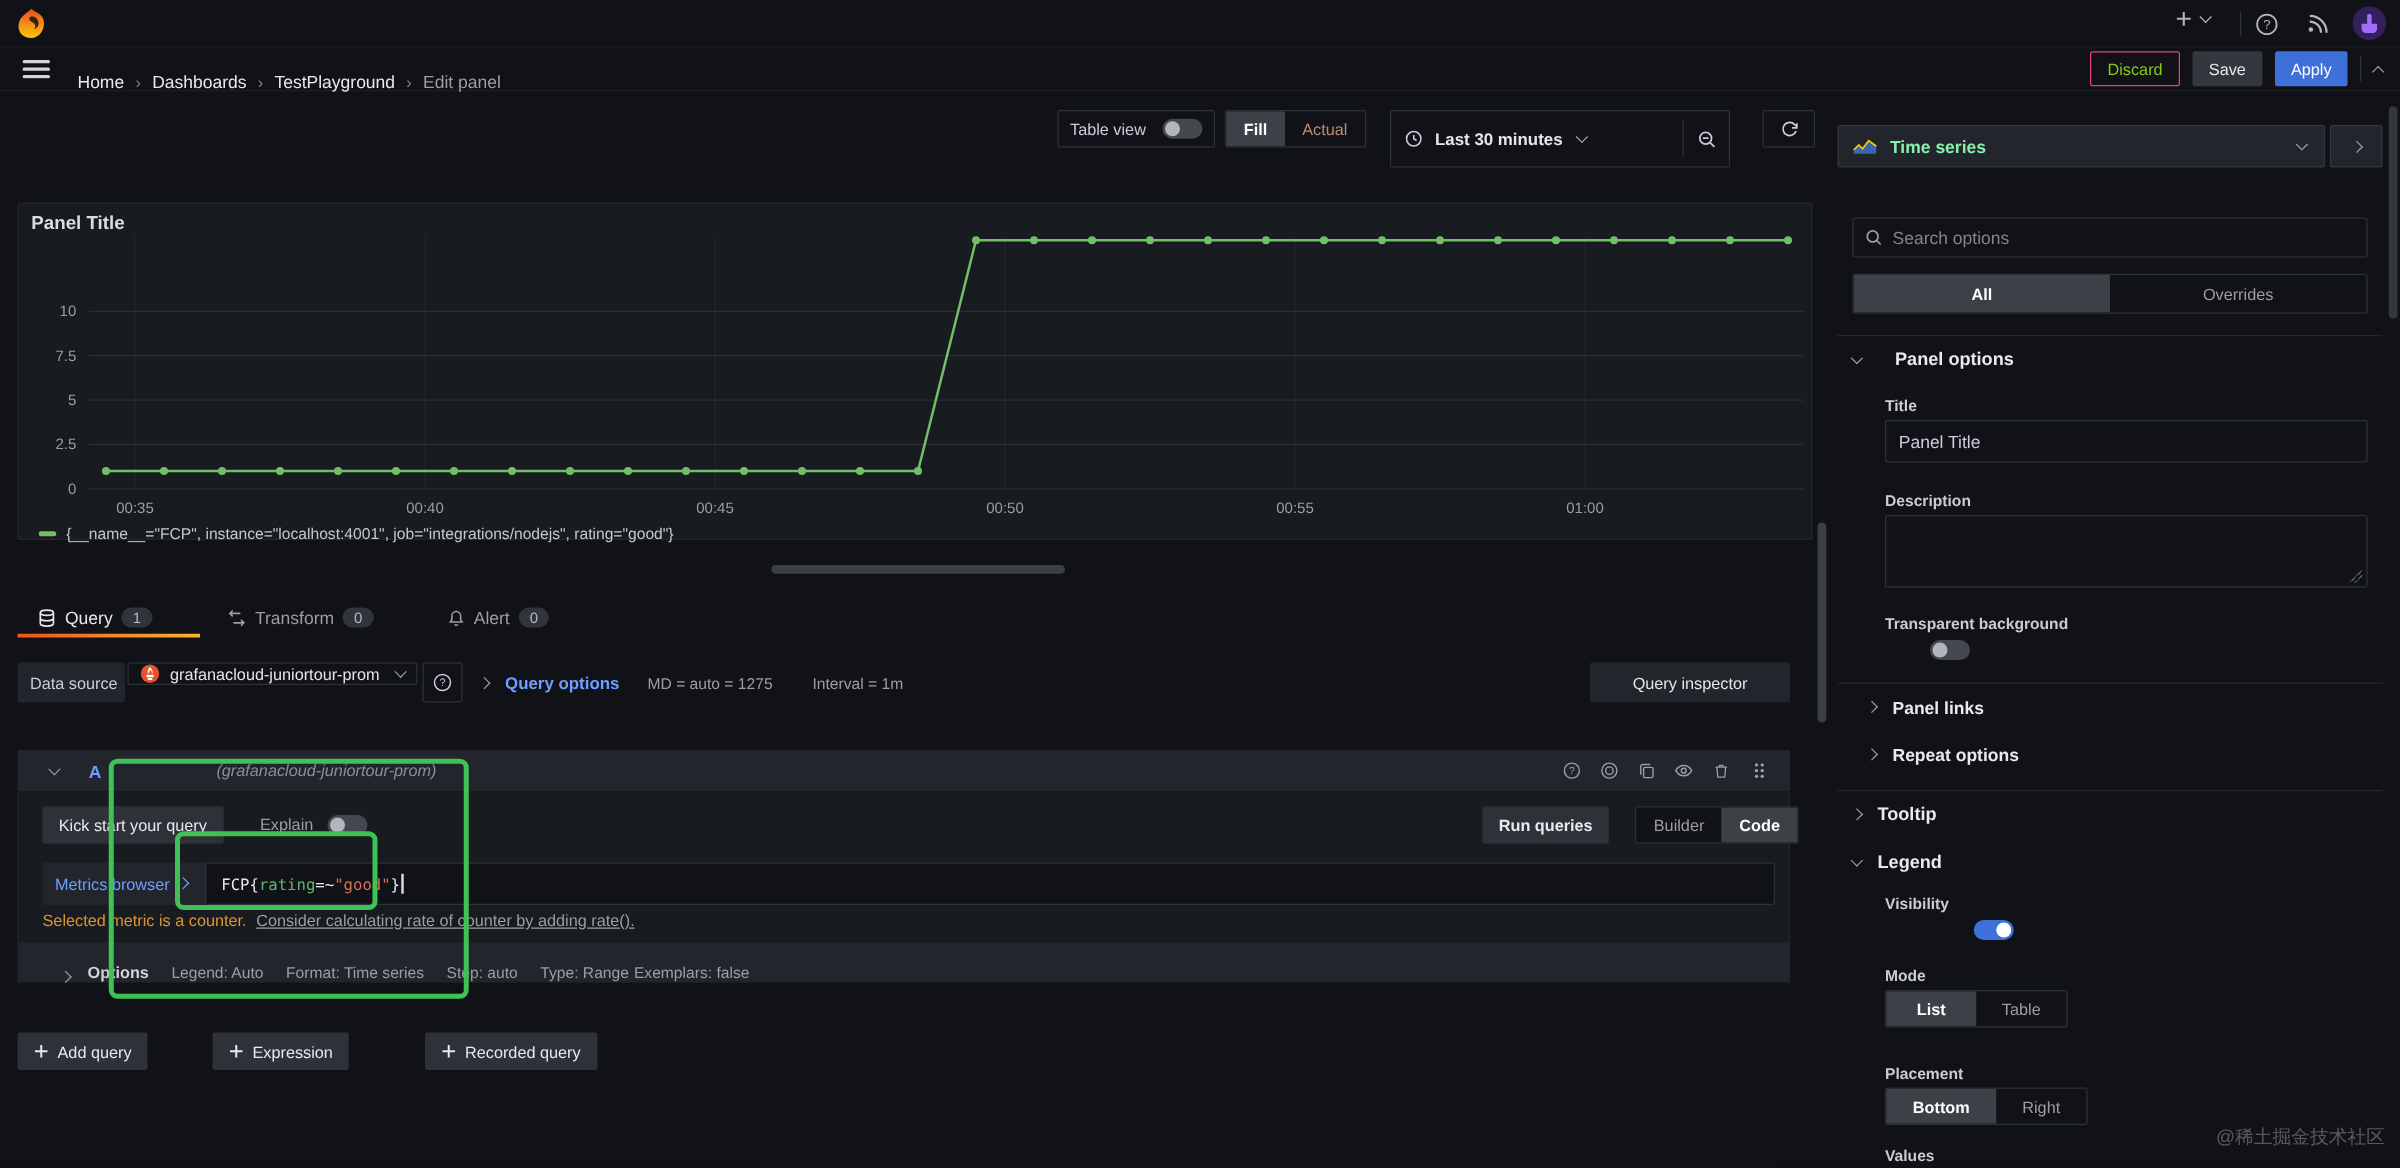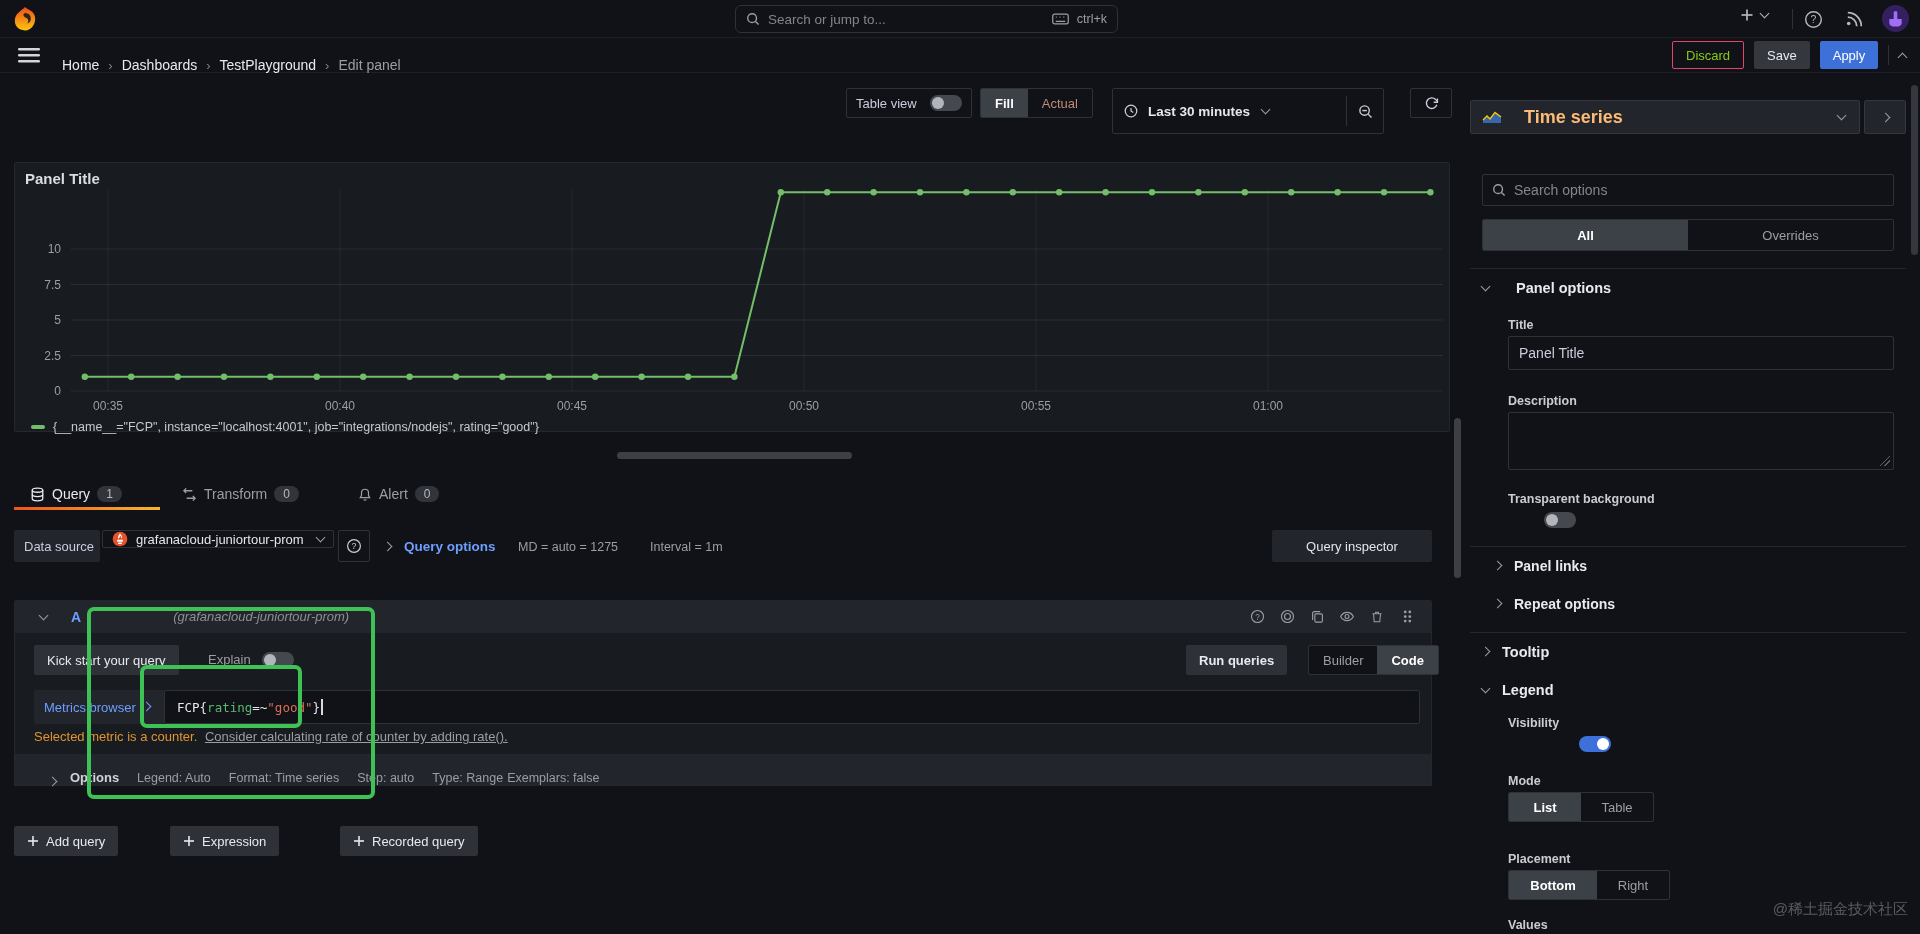--- a/index.html
+++ b/index.html
@@ -72,39 +72,20 @@
         <defs>
             <linearGradient id="gl" x1="0" y1="1" x2="0" y2="0">
           <stop offset="0" stop-color="#fcc50a"></stop>
               <stop offset="1" stop-color="#ea4e1f"></stop>
             </linearGradient>
           </defs>
         <path fill="url(#gl)" d="M12 1c2.5 3 8.5 3.2 9.3 9.3.8 6-3.3 12.2-9.3 12.2S1.9 18.3 2.7 12.3 9.5 4 12 1z"></path>
         <path fill="#111217" opacity=".85" d="M12.2 6.5c3.2.1 5.3 2.4 5.2 5.4-.1 2.3-1.6 3.9-3.4 4.2 1-.9 1.4-2.6.6-3.9-.9-1.5-2.8-1.3-3.8-3-.6-1-.2-2.2 1.4-2.7z"></path>
       </svg>
     </span>
-    <div class="abs field" style="left:735px;top:5px;width:383px;height:28px;border-radius:6px;display:flex;align-items:center;padding:0 10px;gap:8px">
-      <span>
-        <svg width="14" height="14" viewBox="0 0 16 16">
-            <circle cx="7" cy="7" r="5" fill="none" stroke="#9d9da5" stroke-width="1.6"></circle>
-            <line x1="10.8" y1="10.8" x2="14.4" y2="14.4" stroke="#9d9da5" stroke-width="1.6"></line>
-          </svg>
-      </span>
-      <input type="text" style="font-size: 13.5px;" placeholder="Search or jump to...">
-      <span>
-        <svg width="17" height="12" viewBox="0 0 18 12">
-            <rect x="0.8" y="0.8" width="16.4" height="10.4" rx="2" fill="none" stroke="#9d9da5" stroke-width="1.3"></rect>
-            <line x1="4" y1="8.5" x2="14" y2="8.5" stroke="#9d9da5" stroke-width="1.3"></line>
-            <line x1="4" y1="4" x2="5" y2="4" stroke="#9d9da5" stroke-width="1.3"></line>
-            <line x1="8" y1="4" x2="9" y2="4" stroke="#9d9da5" stroke-width="1.3"></line>
-            <line x1="12" y1="4" x2="13" y2="4" stroke="#9d9da5" stroke-width="1.3"></line>
-          </svg>
-      </span>
-      <span class="muted" style="font-size:12.5px">ctrl+k</span>
-    </div>
     <span class="abs" style="left:1740px;top:8px;display:flex;align-items:center;gap:7px;color:#b5b6bd">
       <svg width="14" height="14" viewBox="0 0 14 14">
           <line x1="7" y1="1.5" x2="7" y2="12.5" stroke="#b5b6bd" stroke-width="1.7"></line>
           <line x1="1.5" y1="7" x2="12.5" y2="7" stroke="#b5b6bd" stroke-width="1.7"></line>
         </svg>
       <i class="chev down" style="margin-top:-3px"></i>
     </span>
     <span class="abs vdiv" style="left:1792px;top:9px"></span>
     <span class="abs icbtn" style="left:1800px;top:6px">
       <svg width="19" height="19" viewBox="0 0 20 20">
@@ -434,21 +415,21 @@
   </span>
 
   
   <div class="abs" style="left:1470px;top:100px;width:390px;height:34px;background:#22252b;border:1px solid #34373d;border-radius:2px;display:flex;align-items:center;cursor:pointer">
     <span style="margin-left:11px">
       <svg width="20" height="14" viewBox="0 0 20 14">
           <path d="M1 10l4-4 3 3 5-6.5 6 4.5V13H1z" fill="#3865ab"></path>
           <path d="M1 10l4-4 3 3 5-6.5 6 4.5" stroke="#f2cc0c" stroke-width="1.4" fill="none"></path>
         </svg>
     </span>
-    <span style="margin-left:22px;font-size:18px;font-weight:bold;color:#fdba74">Time series</span>
+    <span style="margin-left:10px;font-size:14px;font-weight:bold;color:#86efac">Time series</span>
     <i class="chev down muted" style="margin-left:auto;margin-right:14px;margin-top:-3px"></i>
   </div>
   <div class="abs" style="left:1864px;top:100px;width:42px;height:34px;background:#22252b;border:1px solid #34373d;border-radius:2px;display:flex;align-items:center;justify-content:center;cursor:pointer">
     <i class="chev right muted"></i>
   </div>
 
   <div class="abs field" style="left:1482px;top:174px;width:412px;height:32px;display:flex;align-items:center;padding:0 9px;gap:8px">
     <span>
       <svg width="14" height="14" viewBox="0 0 16 16">
           <circle cx="7" cy="7" r="5" fill="none" stroke="#9d9da5" stroke-width="1.6"></circle>

